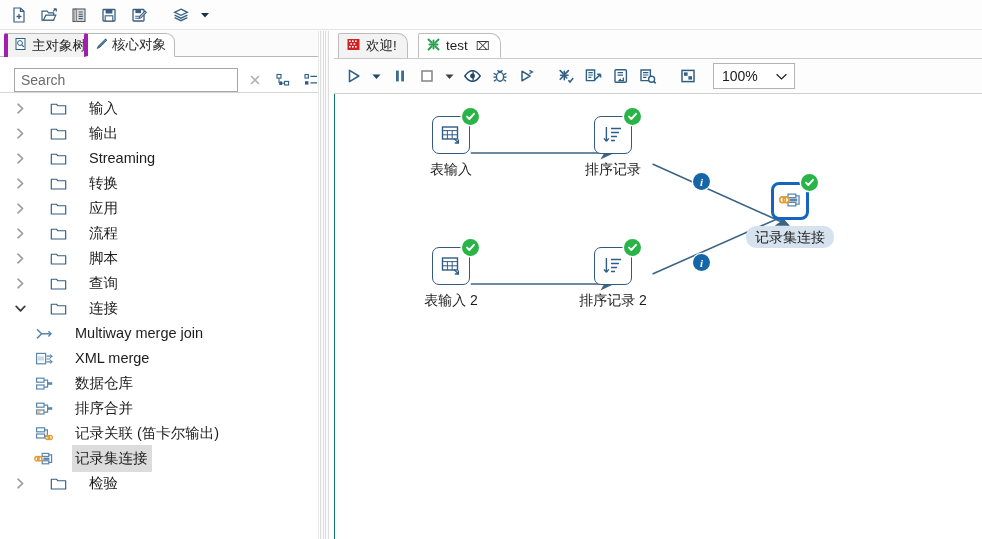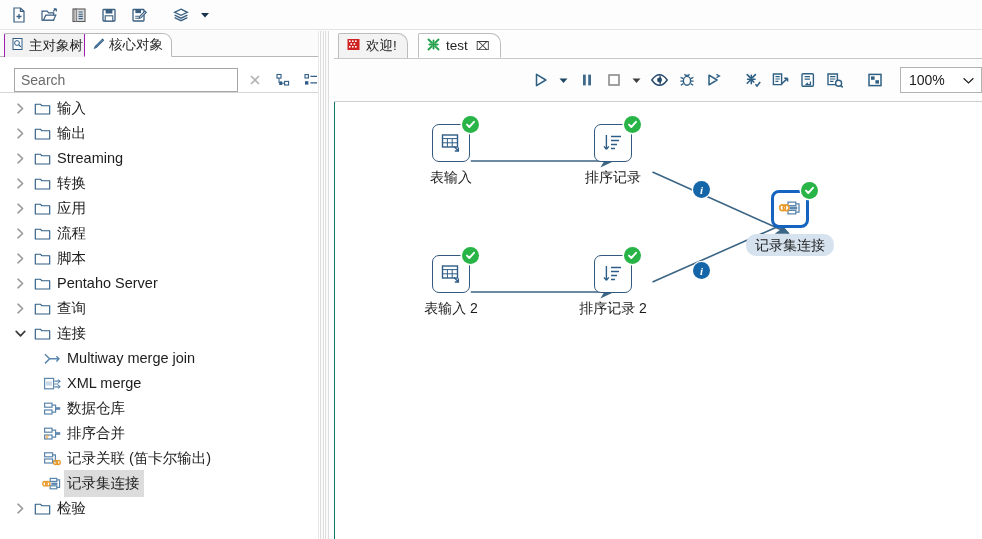--- a/index.html
+++ b/index.html
@@ -44,21 +44,21 @@
     background:#fbfbfb;
   }
   .ltab {
     position:absolute; top:2px; height:24px;
     display:flex; align-items:center; gap:4px;
     padding:0 8px 0 6px;
     font-size:13.5px;
     color:#252525;
     border-top:1px solid #b9b9b9;
     border-right:1px solid #b9b9b9;
-    border-left:1px solid #a21caf;
+    border-left:4px solid #a21caf;
     border-top-right-radius:9px;
     border-top-left-radius:2px;
     cursor:default;
     white-space:nowrap;
   }
   .ltab.inactive { left:4px; background:#f2f2f2; z-index:1; }
   .ltab.active   { left:84px; background:#ffffff; z-index:2; border-bottom:1px solid #ffffff; }
 
   #search-row {
     position:relative; height:36px;
@@ -83,38 +83,38 @@
     overflow:hidden;
     background:#ffffff;
   }
   #tree {
     padding-top:3px;
   }
   .tree-row {
     display:flex; align-items:center;
     height:25px;
     padding-left:10px;
-    gap:0px;
+    gap:16px;
     white-space:nowrap;
     cursor:default;
     position:relative;
   }
   .tree-row .twisty {
     width:20px; height:25px; display:flex; align-items:center; justify-content:center;
     flex:0 0 20px;
   }
   .tree-row .ticon {
     width:24px; height:25px; display:flex; align-items:center; justify-content:center;
     flex:0 0 24px;
   }
   .tree-row .tlabel {
     font-size:14.5px; color:#1d1d1d; line-height:25px;
     padding-left:3px;
   }
-  .tree-row.child { padding-left:40px; }
+  .tree-row.child { padding-left:32px; }
   .tree-row.selected .tlabel-wrap { background:#dcdcdc; padding:1px 4px 1px 0; }
 
   
   #panel-divider {
     position:absolute; left:318px; top:31px; width:12px; height:508px;
     background:#ffffff;
     border-left:1px solid #e8e8e8;
   }
   #panel-divider .sbtrack {
     position:absolute; top:0; width:4px; height:100%;
@@ -138,26 +138,26 @@
     border-right:1px solid #bcbcbc;
     border-top-right-radius:10px; border-top-left-radius:2px;
     background:#f3f3f3;
     white-space:nowrap; cursor:default;
   }
   .rtab.inactive { left:4px; z-index:1; }
   .rtab.active { left:84px; z-index:2; background:#ffffff; border-bottom:1px solid #ffffff; }
   .rtab .closex { font-size:12px; color:#3b3b3b; margin-left:3px; }
 
   #canvas-toolbar {
-    position:relative; height:44px;
+    position:relative; height:36px;
     display:flex; align-items:center;
     background:#fdfdfd;
     border-top:1px solid #c8c8c8;
     border-bottom:1px solid #cfcfcf;
-    padding-left:6px; gap:0;justify-content:flex-end;
+    padding-left:6px; gap:0;
   }
   .cbtn { width:27px; height:28px; display:flex; align-items:center; justify-content:center; }
   .cbtn.narrow { width:19px; }
   .cgap { width:13px; }
   #zoom-combo {
     margin-left:12px;
     width:82px; height:26px;
     border:1px solid #b3b3b3;
     background:#ffffff;
     display:flex; align-items:center; justify-content:space-between;
@@ -405,33 +405,20 @@
               <svg width="11" height="13" viewBox="0 0 11 13">
                 <path d="M3 2.2l4.6 4.3L3 10.8" fill="none" stroke="#9a9a9a" stroke-width="1.6" stroke-linecap="round" stroke-linejoin="round"></path>
               </svg>
             </span>
             <span class="ticon">
               <svg width="17" height="15" viewBox="0 0 17 15">
                 <path d="M1.3 3.2h5.1l1.3 1.5h8v8.3h-14.4z" fill="#fff" stroke="#2f5d86" stroke-width="1.15" stroke-linejoin="round"></path>
               </svg>
             </span>
             <span class="tlabel-wrap"><span class="tlabel">脚本</span></span>
-          </div>
-          <div class="tree-row">
-            <span class="twisty">
-              <svg width="11" height="13" viewBox="0 0 11 13">
-                <path d="M3 2.2l4.6 4.3L3 10.8" fill="none" stroke="#9a9a9a" stroke-width="1.6" stroke-linecap="round" stroke-linejoin="round"></path>
-              </svg>
-            </span>
-            <span class="ticon">
-              <svg width="17" height="15" viewBox="0 0 17 15">
-                <path d="M1.3 3.2h5.1l1.3 1.5h8v8.3h-14.4z" fill="#fff" stroke="#2f5d86" stroke-width="1.15" stroke-linejoin="round"></path>
-              </svg>
-            </span>
-            <span class="tlabel-wrap"><span class="tlabel">Pentaho Server</span></span>
           </div>
           <div class="tree-row">
             <span class="twisty">
               <svg width="11" height="13" viewBox="0 0 11 13">
                 <path d="M3 2.2l4.6 4.3L3 10.8" fill="none" stroke="#9a9a9a" stroke-width="1.6" stroke-linecap="round" stroke-linejoin="round"></path>
               </svg>
             </span>
             <span class="ticon">
               <svg width="17" height="15" viewBox="0 0 17 15">
                 <path d="M1.3 3.2h5.1l1.3 1.5h8v8.3h-14.4z" fill="#fff" stroke="#2f5d86" stroke-width="1.15" stroke-linejoin="round"></path>

